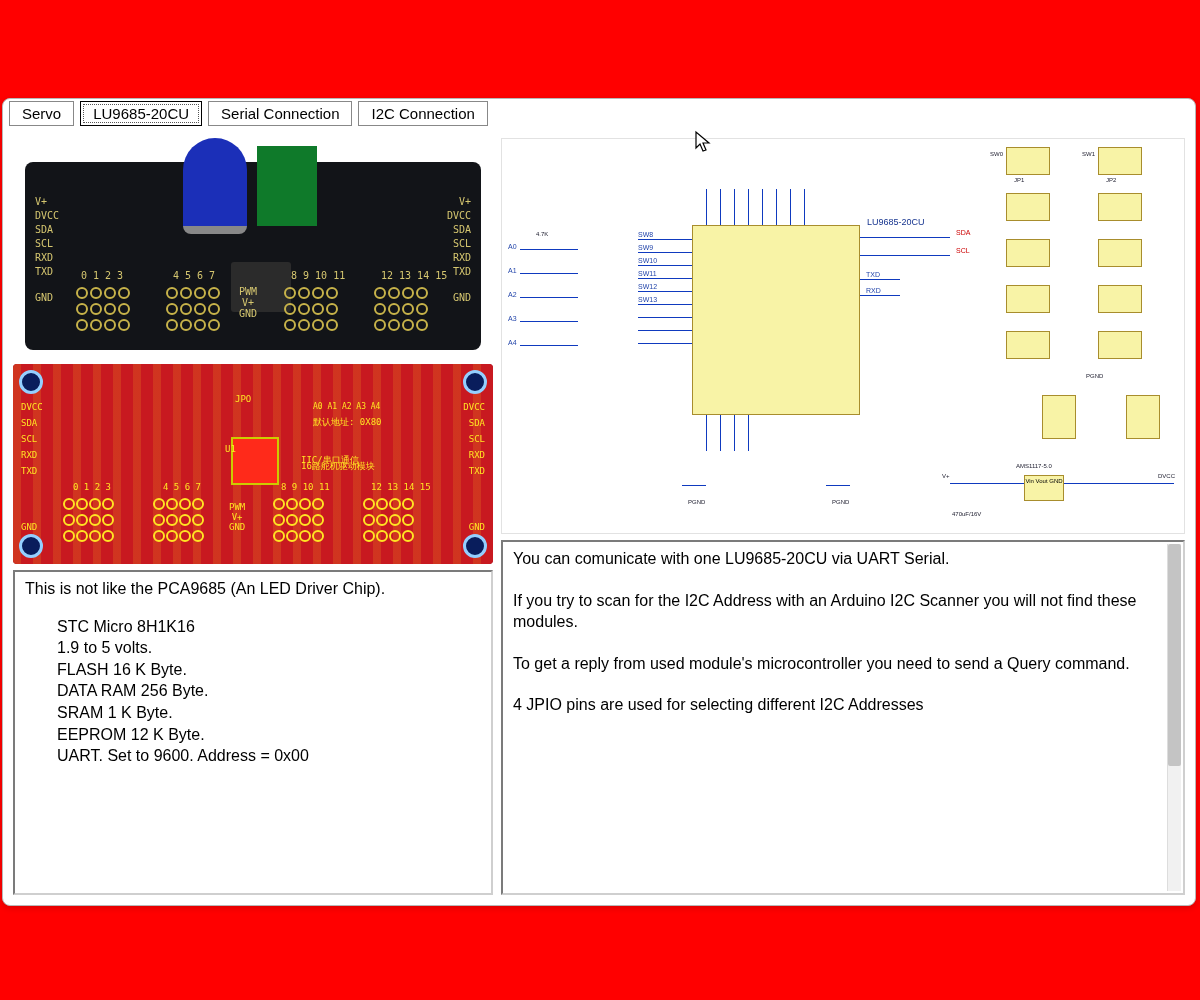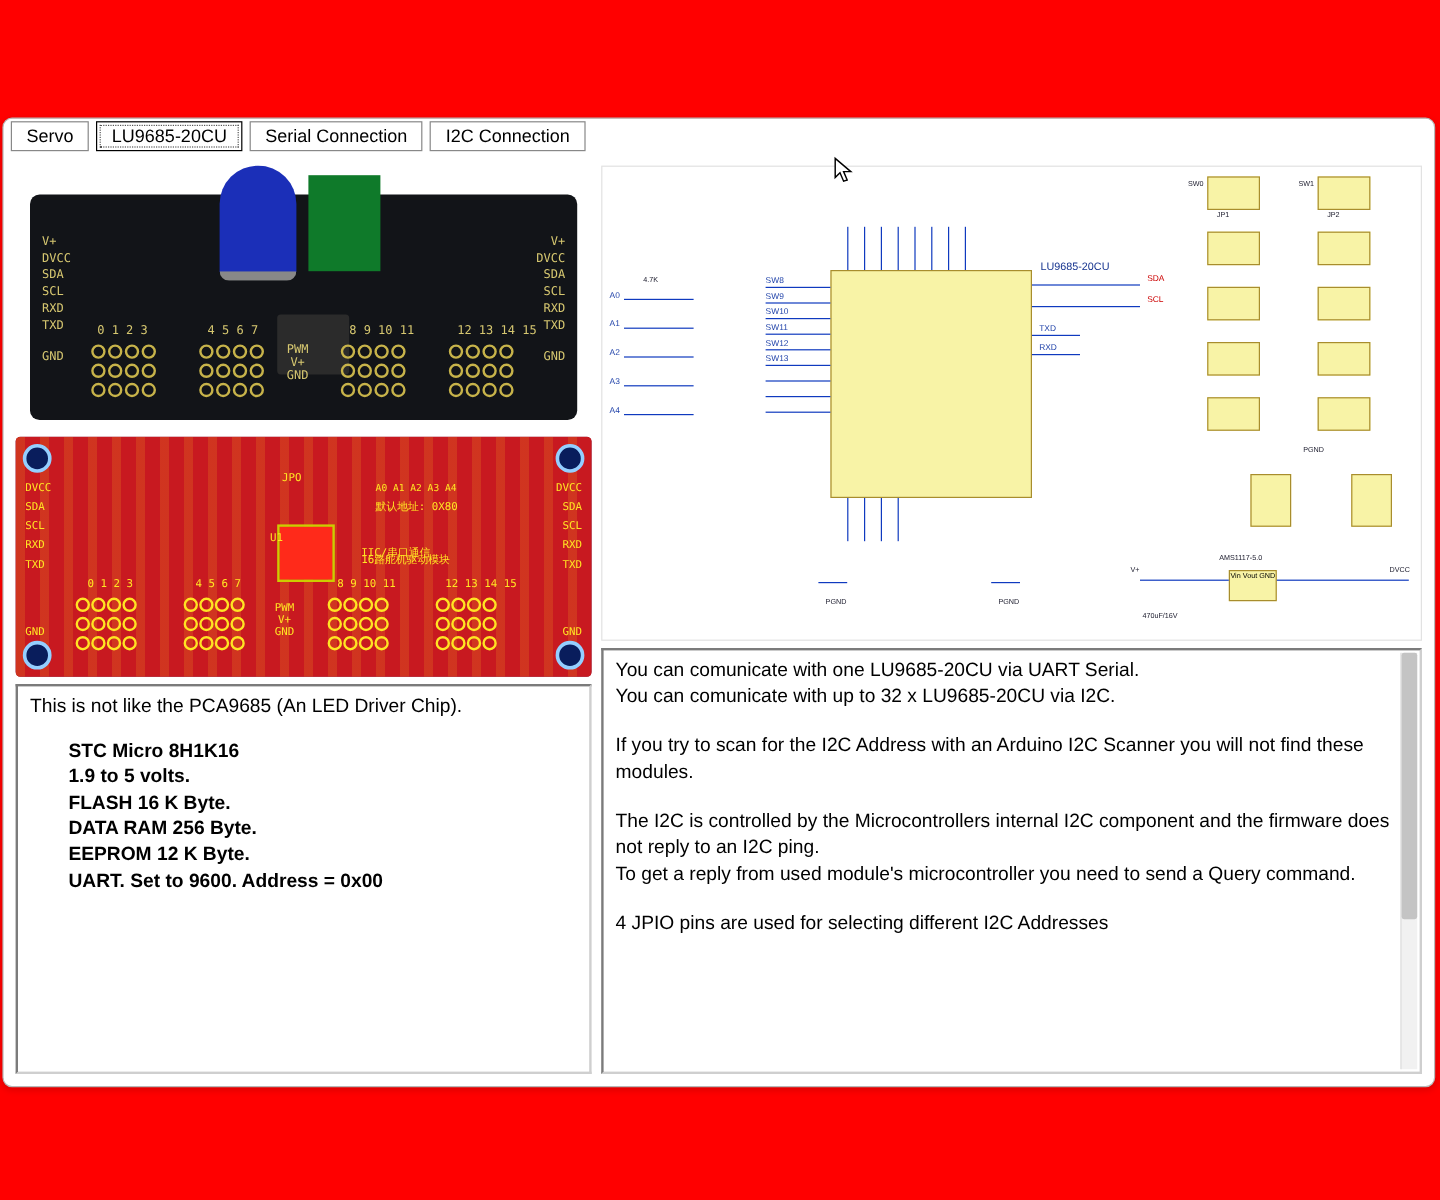--- a/index.html
+++ b/index.html
@@ -207,21 +207,21 @@
     flex: 1;
     border: 2px inset #cfcfcf;
     background: #fff;
     font-size: 16px;
     line-height: 1.35;
     padding: 6px 10px;
     color: #000;
     overflow-y: auto;
     position: relative;
   }
-  .textpane .indent { margin-left: 32px; font-weight: bold; }
+  .textpane .indent { margin-left: 32px; }
   .rightcol .textpane {
     padding-right: 22px;
   }
   .rightcol .scrollbar {
     position:absolute; right:2px; top:2px; width:14px; height: calc(100% - 4px);
     background: #f1f1f1;
     border-left: 1px solid #ddd;
   }
   .rightcol .scrollbar .thumb {
     position:absolute; top:0; left:0; right:0; height: 64%;
@@ -424,20 +424,21 @@
           </div>
       </div>
 
       <div class="textpane">
         <div>This is not like the PCA9685 (An LED Driver Chip).</div>
         <div style="height:16px"></div>
         <div class="indent">STC Micro 8H1K16</div>
         <div class="indent">1.9 to 5 volts.</div>
         <div class="indent">FLASH 16 K Byte.</div>
         <div class="indent">DATA RAM 256 Byte.</div>
+        <div class="indent">SRAM 1 K Byte.</div>
         <div class="indent">EEPROM 12 K Byte.</div>
         <div class="indent">UART. Set to 9600. Address = 0x00</div>
       </div>
     </div>
 
     <div class="rightcol">
 
       <div class="imgbox schematic">
         <div class="chipblk"></div>
         <div class="chipname">LU9685-20CU</div>
@@ -521,25 +522,23 @@
 
         <div class="tiny" style="left:186px;top:360px">PGND</div>
         <div class="tiny" style="left:330px;top:360px">PGND</div>
         <div class="tiny" style="left:584px;top:234px">PGND</div>
         <div class="net" style="left:180px; top:346px; width:24px;height:1px"></div>
         <div class="net" style="left:324px; top:346px; width:24px;height:1px"></div>
       </div>
 
       <div class="textpane" style="position:relative">
         <div>You can comunicate with one LU9685-20CU via UART Serial.</div>
-        <div>You can comunicate with up to 32 x LU9685-20CU via I2C.</div>
         <div style="height:20px"></div>
         <div>If you try to scan for the I2C Address with an Arduino I2C Scanner you will not find these modules.</div>
         <div style="height:20px"></div>
-        <div>The I2C is controlled by the Microcontrollers internal I2C component and the firmware does not reply to an I2C ping.</div>
         <div>To get a reply from used module's microcontroller you need to send a Query command.</div>
         <div style="height:20px"></div>
         <div>4 JPIO pins are used for selecting different I2C Addresses</div>
         <div class="scrollbar">
           <div class="thumb"></div>
         </div>
       </div>
     </div>
   </div>
 </div>

